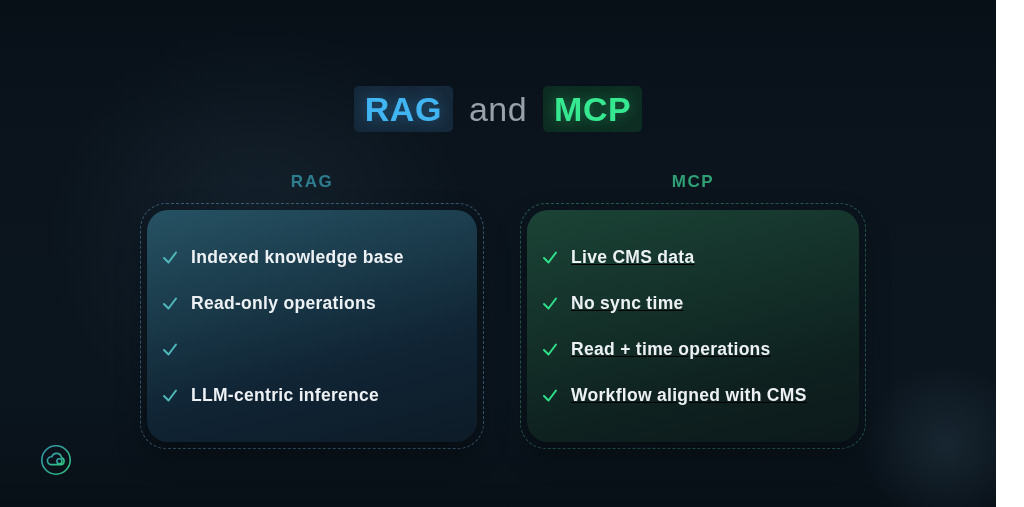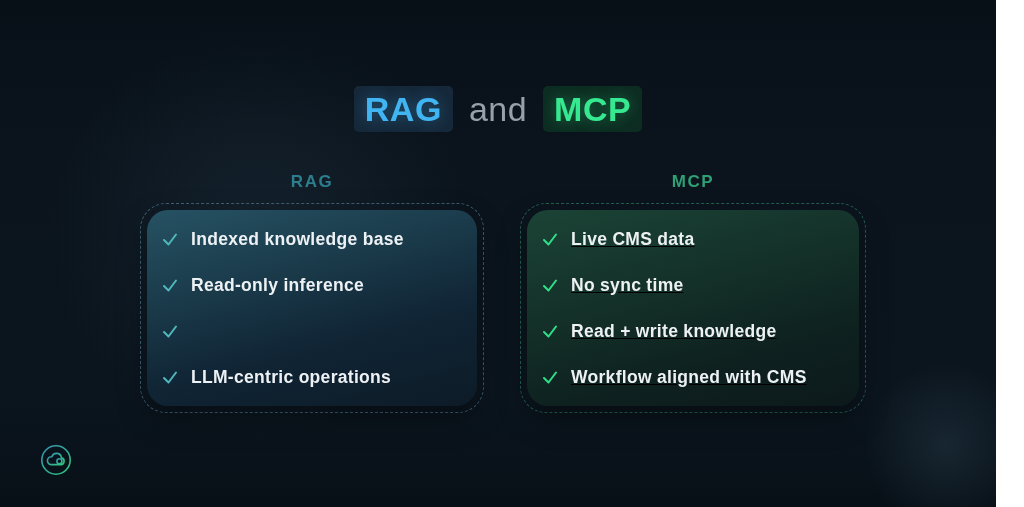--- a/index.html
+++ b/index.html
@@ -33,21 +33,21 @@
     text-align:center;font-size:17px;font-weight:600;letter-spacing:1.5px;
     height:20px;margin-bottom:11px;
   }
   .col-rag .col-header{color:#2d7d8f;}
   .col-mcp .col-header{color:#2f9f75;}
   .card-outer{
     border-radius:26px;padding:6px;border:1.5px dashed rgba(106,164,196,0.5);
   }
   .col-mcp .card-outer{border-color:rgba(62,168,128,0.5);text-decoration:underline;}
   .card-inner{
-    border-radius:21px;padding:6px 0;
+    border-radius:21px;padding:24px 0;
     box-shadow:0 12px 30px rgba(0,0,0,0.35);
   }
   .col-rag .card-inner{
     background:linear-gradient(165deg,#265263 0%,#1a3a4a 35%,#102434 65%,#0d1b27 100%);
   }
   .col-mcp .card-inner{
     background:linear-gradient(165deg,#1b4336 0%,#143129 40%,#0e211f 72%,#0c191b 100%);
   }
   ul.items{list-style:none;margin:0;padding:0;}
   ul.items li{
@@ -85,36 +85,36 @@
                 </svg>
               </span>
             <span class="item-text">Indexed knowledge base</span>
           </li>
           <li>
             <span class="check">
                 <svg viewBox="0 0 18 18" width="18" height="18">
                   <polyline points="3,10 7.5,14.5 15,4.5" fill="none" stroke="currentColor" stroke-width="2" stroke-linecap="round" stroke-linejoin="round"></polyline>
                 </svg>
               </span>
-            <span class="item-text">Read-only inference</span>
+            <span class="item-text">Read-only operations</span>
           </li>
           <li>
             <span class="check">
                 <svg viewBox="0 0 18 18" width="18" height="18">
                   <polyline points="3,10 7.5,14.5 15,4.5" fill="none" stroke="currentColor" stroke-width="2" stroke-linecap="round" stroke-linejoin="round"></polyline>
                 </svg>
               </span>
           </li>
           <li>
             <span class="check">
                 <svg viewBox="0 0 18 18" width="18" height="18">
                   <polyline points="3,10 7.5,14.5 15,4.5" fill="none" stroke="currentColor" stroke-width="2" stroke-linecap="round" stroke-linejoin="round"></polyline>
                 </svg>
               </span>
-            <span class="item-text">LLM-centric operations</span>
+            <span class="item-text">LLM-centric inference</span>
           </li>
         </ul>
       </div>
     </div>
   </div>
 
   <div class="col col-mcp">
     <div class="col-header">MCP</div>
     <div class="card-outer">
       <div class="card-inner">
@@ -134,21 +134,21 @@
                 </svg>
               </span>
             <span class="item-text">No sync time</span>
           </li>
           <li>
             <span class="check">
                 <svg viewBox="0 0 18 18" width="18" height="18">
                   <polyline points="3,10 7.5,14.5 15,4.5" fill="none" stroke="currentColor" stroke-width="2" stroke-linecap="round" stroke-linejoin="round"></polyline>
                 </svg>
               </span>
-            <span class="item-text">Read + write knowledge</span>
+            <span class="item-text">Read + time operations</span>
           </li>
           <li>
             <span class="check">
                 <svg viewBox="0 0 18 18" width="18" height="18">
                   <polyline points="3,10 7.5,14.5 15,4.5" fill="none" stroke="currentColor" stroke-width="2" stroke-linecap="round" stroke-linejoin="round"></polyline>
                 </svg>
               </span>
             <span class="item-text">Workflow aligned with CMS</span>
           </li>
         </ul>

